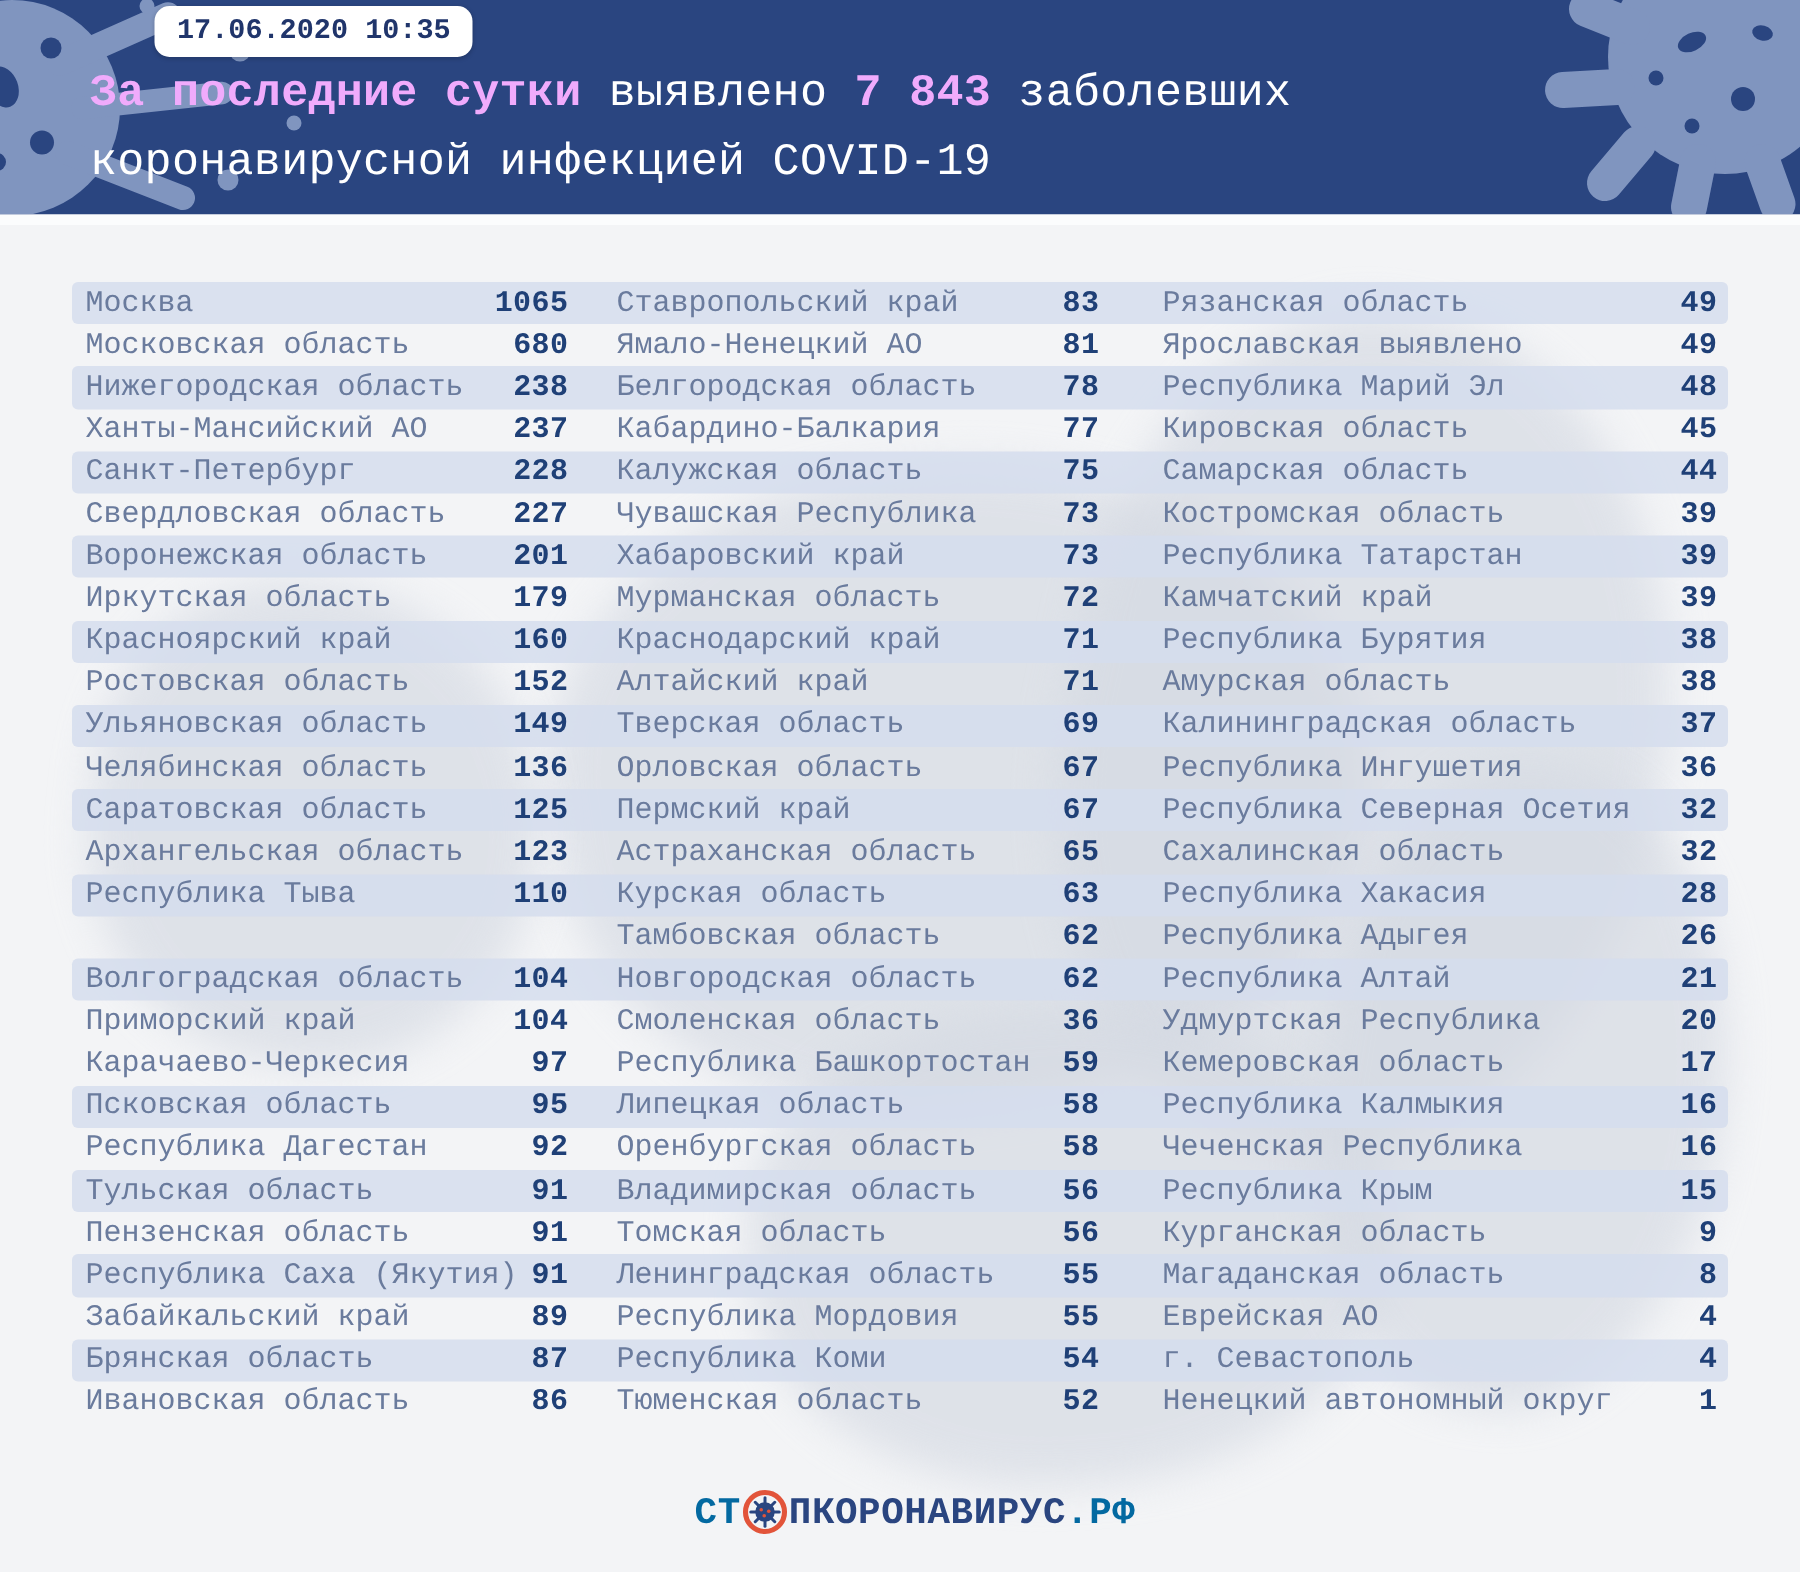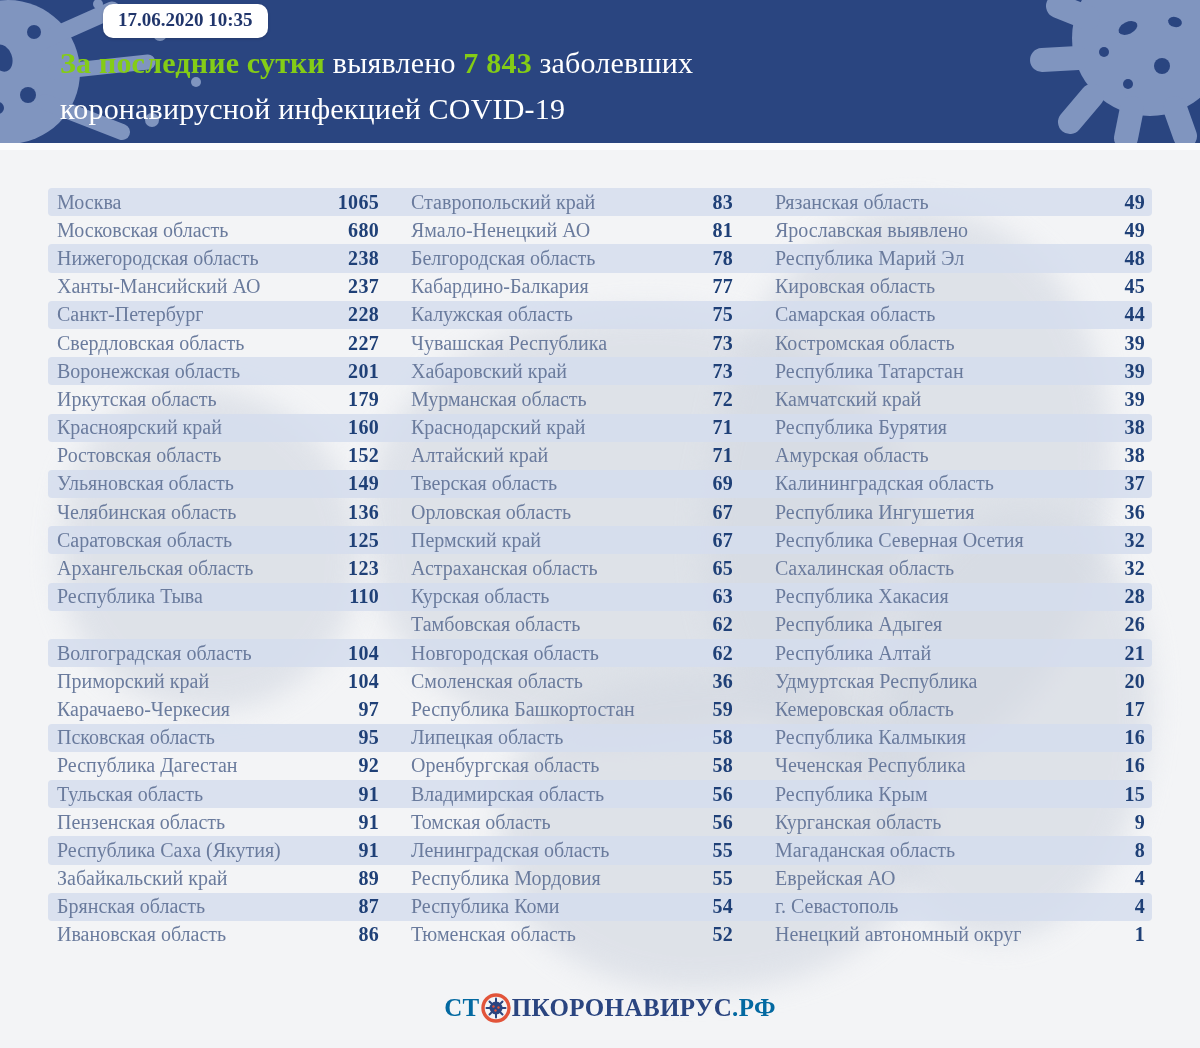--- a/index.html
+++ b/index.html
@@ -1,33 +1,33 @@
 <!DOCTYPE html>
 <html><head>
 <meta charset="utf-8">
 <style>
   html,body{margin:0;padding:0;background:#e9eaec;}
   .page{position:relative;width:1200px;height:1048px;overflow:hidden;
-        background:#f3f4f6;font-family:Liberation Serif, serif;}
+        background:#f3f4f6;font-family:Liberation Mono, monospace;}
 
   
   .header{position:absolute;left:0;top:0;width:1200px;height:143px;
           background:#2a4580;overflow:hidden;}
   .header svg{position:absolute;top:0;}
   .svg-left{left:0;}
   .svg-right{right:0;}
   .white-gap{position:absolute;left:0;top:143px;width:1200px;height:7px;background:#fbfcfd;}
 
   .date-badge{position:absolute;left:103px;top:4px;background:#ffffff;
               border-radius:10px;padding:5px 15px 7px;z-index:3;
               font-size:19px;font-weight:700;color:#20356b;box-shadow:0 1px 3px rgba(0,0,0,.18);}
 
   .title{position:absolute;left:60px;top:40px;z-index:3;font-size:30px;
          line-height:46px;color:#ffffff;font-weight:500;letter-spacing:.2px;}
-  .title .accent{color:#84cc16;font-weight:700;}
+  .title .accent{color:#f0abfc;font-weight:700;}
 
   
   .map{position:absolute;left:0;top:150px;width:1200px;height:898px;pointer-events:none;}
   .map div{position:absolute;background:#d4d9e2;filter:blur(14px);opacity:.65;border-radius:45% 55% 50% 50%;}
   .m1{left:370px;top:160px;width:540px;height:430px;transform:rotate(-8deg);}
   .m2{left:710px;top:60px;width:400px;height:560px;transform:rotate(12deg);}
   .m3{left:60px;top:240px;width:300px;height:320px;transform:rotate(6deg);}
   .m4{left:500px;top:520px;width:430px;height:320px;transform:rotate(-5deg);}
   .m5{left:880px;top:360px;width:270px;height:430px;transform:rotate(9deg);}
 

